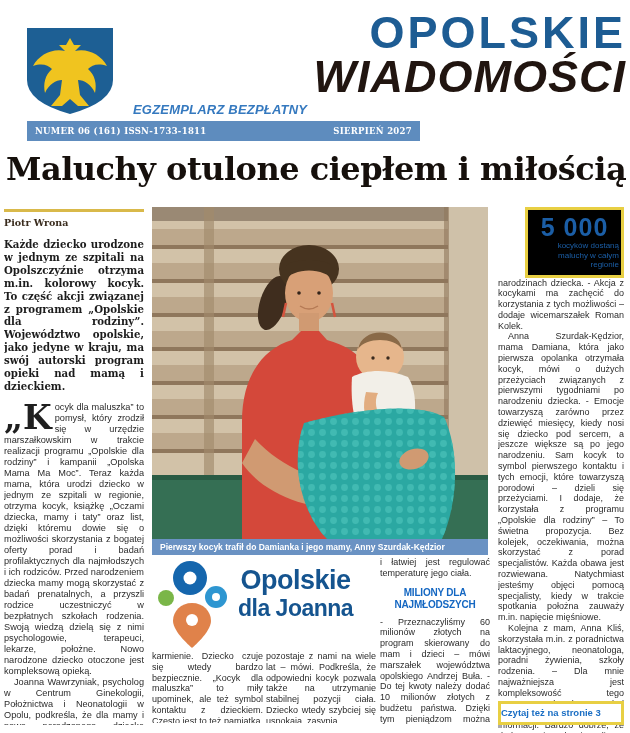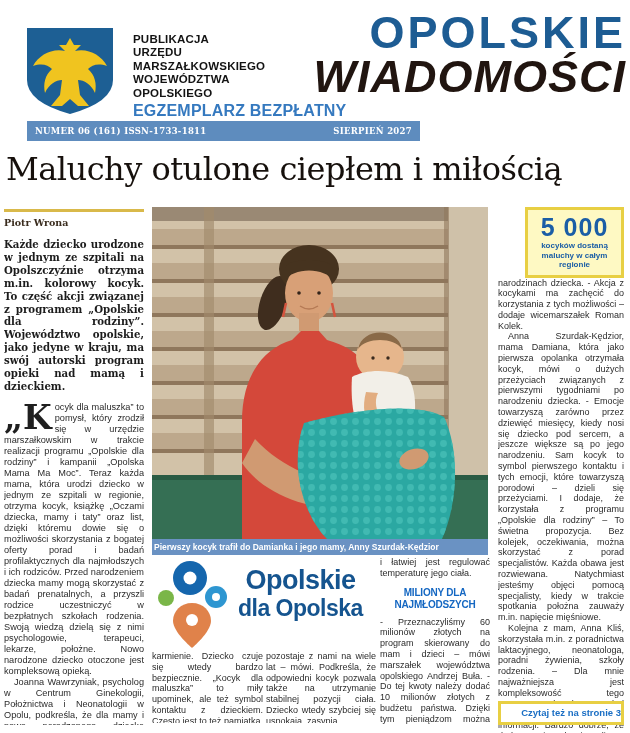--- a/index.html
+++ b/index.html
@@ -3,34 +3,34 @@
 <meta charset="utf-8">
 <style>
   html,body{margin:0;padding:0;background:#e9e9e9;}
   #page{position:relative;width:630px;height:733px;background:#ffffff;margin:0 auto;
         font-family:"Liberation Sans",sans-serif;overflow:hidden;}
 
   
   .shield{position:absolute;left:27px;top:28px;width:86px;height:86px;}
   .publisher{position:absolute;left:133px;top:33px;font-weight:bold;font-size:11.5px;
              line-height:13.4px;color:#131313;letter-spacing:.2px;}
-  .free-copy{position:absolute;left:133px;top:102px;font-weight:bold;font-size:16px;
-             color:#3579bf;letter-spacing:.2px;}
+  .free-copy{position:absolute;left:133px;top:102px;font-weight:bold;font-size:13px;
+             color:#3579bf;letter-spacing:.2px;font-style:italic;}
   .mast{position:absolute;right:4px;top:12px;text-align:right;}
   .mast-1{font-size:45px;line-height:42px;font-weight:bold;color:#1d5c93;letter-spacing:3px;}
   .mast-2{font-size:45px;line-height:45px;font-weight:bold;color:#211510;letter-spacing:1px;font-style:italic;}
   .mast-3{font-size:32px;line-height:36px;font-weight:bold;color:#f2a51f;letter-spacing:2px;}
   .issue-bar{position:absolute;left:27px;top:121px;width:393px;height:20px;background:#5e8cbe;
              display:flex;justify-content:space-between;align-items:center;padding:0 8px;
              box-sizing:border-box;color:#fff;font-family:"DejaVu Serif",serif;
              font-weight:bold;font-size:8.5px;letter-spacing:.3px;text-align:right;}
 
   
   .headline{position:absolute;left:6px;top:150px;width:624px;white-space:nowrap;
-            font-family:"DejaVu Serif",serif;font-weight:normal;font-size:32px;
+            font-family:"DejaVu Serif",serif;font-weight:bold;font-size:32px;
             letter-spacing:-.5px;color:#16100c;}
 
   
   .bodytxt{font-size:9.2px;line-height:11px;color:#2b2b2b;text-align:justify;}
   .colA{position:absolute;left:4px;top:209px;width:140px;height:516px;overflow:hidden;}
   .rule-yellow{border-top:3px solid #d9b94a;width:100%;}
   .byline{margin-top:5px;font-weight:bold;font-size:9.5px;color:#3a2c1e;
           font-family:"DejaVu Serif",serif;}
   .lead{margin-top:10px;font-family:"DejaVu Serif",serif;font-weight:bold;font-size:10.2px;
         line-height:12.9px;color:#1c1c1c;text-align:justify;}
@@ -39,62 +39,55 @@
   .subhead{margin:10px 0 6px 0;text-align:center;font-weight:bold;font-size:10px;
            line-height:12px;color:#1467c2;letter-spacing:-.2px;}
   .mt8{margin-top:9px;}
   .indent{text-indent:10px;}
 
   
   .photo{position:absolute;left:152px;top:207px;width:336px;height:348px;}
   .photo svg{display:block;}
   .caption-bar{position:absolute;left:0;bottom:0;width:336px;height:16px;background:#6a92c3;
                color:#fff;font-weight:bold;font-size:8.5px;line-height:16px;
-               padding-left:2px;box-sizing:border-box;white-space:nowrap;overflow:hidden;}
+               padding-left:8px;box-sizing:border-box;white-space:nowrap;overflow:hidden;}
 
   
   .logo{position:absolute;left:152px;top:559px;width:226px;height:90px;display:flex;}
   .logo-text{margin-left:6px;color:#15548f;font-weight:bold;text-align:center;}
   .logo-line1{font-size:27px;line-height:30px;margin-top:6px;letter-spacing:-.5px;}
   .logo-line2{font-size:23px;line-height:26px;letter-spacing:-.5px;}
 
   .colB{position:absolute;left:152px;top:651px;width:111px;height:72px;overflow:hidden;}
   .colC{position:absolute;left:266px;top:651px;width:110px;height:72px;overflow:hidden;}
   .colD{position:absolute;left:380px;top:557px;width:110px;height:168px;overflow:hidden;}
   .colD .subhead{text-align:center;margin:8px 0 6px 0;}
   .smalltxt{font-size:9px;line-height:10.8px;}
 
   .colE{position:absolute;left:498px;top:207px;width:126px;height:518px;}
-  .stat-box{border:3px solid #e8cf43;background:#fef9c3;text-align:center;padding:4px 2px 5px 2px;margin-left:27px;}
+  .stat-box{border:3px solid #e8cf43;background:#000000;text-align:center;padding:4px 2px 5px 2px;margin-left:27px;}
   .stat-value{font-weight:bold;font-size:25px;line-height:27px;color:#1b5ea6;letter-spacing:1px;}
-  .stat-label{font-weight:bold;font-size:8px;line-height:9.5px;color:#1b5ea6;}
+  .stat-label{font-weight:normal;font-size:8px;line-height:9.5px;color:#1b5ea6;text-align:right;}
   .colE-text{height:458px;overflow:hidden;}
   .read-more{position:absolute;left:0;bottom:0;width:126px;box-sizing:border-box;
-             border:3px solid #e8cf43;background:#fff;text-align:right;
+             border:3px solid #e8cf43;background:#fff;text-align:left;
              font-weight:bold;font-size:9.5px;line-height:18px;color:#1a6ec4;cursor:pointer;}
 </style>
 </head>
 <body>
 
 <div id="page">
 
   <div class="shield">
     <svg width="86" height="86" viewBox="0 0 86 86">
       <path d="M0 0 H86 V52 Q86 74 43 86 Q0 74 0 52 Z" fill="#1d5f94"></path>
       <path fill="#f0c41f" d="M43 10 l-4 7 h-7 l6 6 c-13 -3 -26 4 -32 15 c9 -3 15 -1 19 3 c-7 6 -9 15 -7 24 c4 -9 11 -13 17 -13 l-2 15 l-9 11 h11 l8 -7 l8 7 h11 l-9 -11 l-2 -15 c6 0 13 4 17 13 c2 -9 0 -18 -7 -24 c4 -4 10 -6 19 -3 c-6 -11 -19 -18 -32 -15 l6 -6 h-7 Z"></path>
     </svg>
   </div>
 
-  <div class="publisher">
-    <div>PUBLIKACJA</div>
-    <div>URZĘDU</div>
-    <div>MARSZAŁKOWSKIEGO</div>
-    <div>WOJEWÓDZTWA</div>
-    <div>OPOLSKIEGO</div>
-  </div>
   <div class="free-copy">EGZEMPLARZ BEZPŁATNY</div>
 
   <div class="mast">
     <div class="mast-1">OPOLSKIE</div>
     <div class="mast-2">WIADOMOŚCI</div>
   </div>
 
   <div class="issue-bar">
     <span>NUMER 06 (161) ISSN-1733-1811</span>
     <span>SIERPIEŃ 2027</span>
@@ -178,21 +171,21 @@
       <circle cx="38" cy="19" r="17" fill="#1566ad"></circle>
         <circle cx="38" cy="19" r="6.5" fill="#fff"></circle>
       <circle cx="64" cy="38" r="11" fill="#2e96d1"></circle>
         <circle cx="64" cy="38" r="4" fill="#fff"></circle>
       <circle cx="14" cy="39" r="8" fill="#7ab648"></circle>
       <path d="M40 44 C51 44 59 52 59 62 C59 73 40 89 40 89 C40 89 21 73 21 62 C21 52 29 44 40 44 Z" fill="#e0824a"></path>
       <circle cx="40" cy="61" r="6" fill="#fff"></circle>
     </svg>
     <div class="logo-text">
       <div class="logo-line1">Opolskie</div>
-      <div class="logo-line2">dla Opolska</div>
+      <div class="logo-line2">dla Joanna</div>
     </div>
   </div>
 
   <div class="colB bodytxt smalltxt">karmienie. Dziecko czuje się wtedy bardzo bezpiecznie. „Kocyk dla maluszka” to miły upominek, ale też symbol kontaktu z dzieckiem. Często jest to też pamiątka, która</div>
   <div class="colC bodytxt smalltxt">pozostaje z nami na wiele lat – mówi. Podkreśla, że odpowiedni kocyk pozwala także na utrzymanie stabilnej pozycji ciała. Dziecko wtedy szybciej się uspokaja, zasypia</div>
 
   <div class="colD">
     <div class="bodytxt smalltxt">i łatwiej jest regulować temperaturę jego ciała.</div>
     <div class="subhead">MILIONY DLA NAJMŁODSZYCH</div>
     <div class="bodytxt smalltxt">- Przeznaczyliśmy 60 milionów złotych na program skierowany do mam i dzieci – mówi marszałek województwa opolskiego Andrzej Buła. - Do tej kwoty należy dodać 10 milionów złotych z budżetu państwa. Dzięki tym pieniądzom można zaopiekować się mamą, która jest w ciąży, a potem objąć ją opieką po</div>

